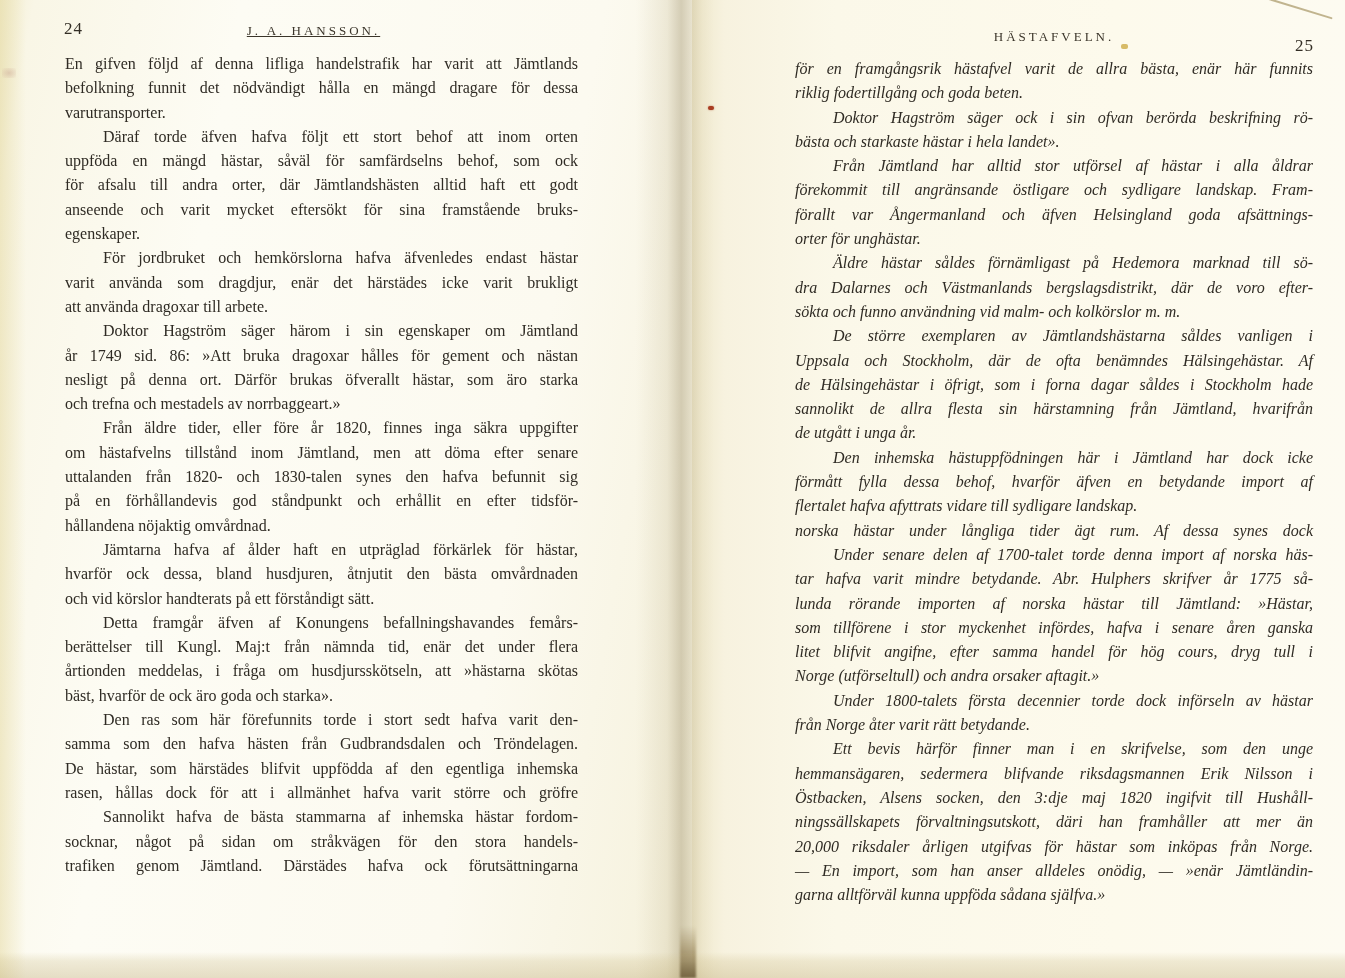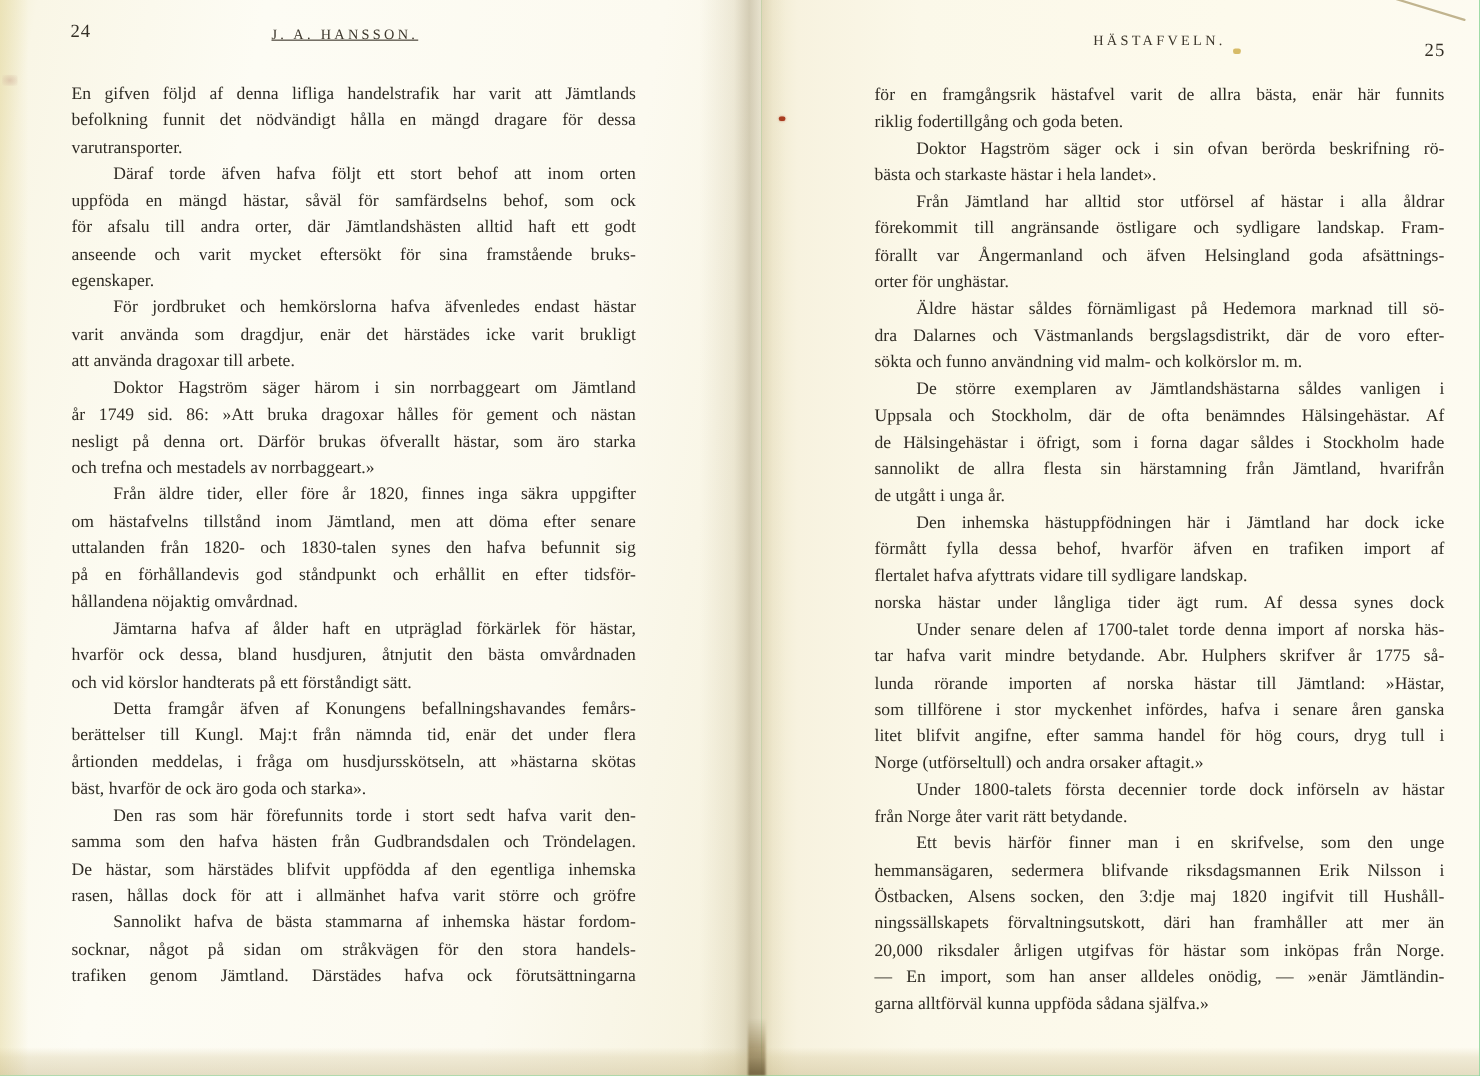--- a/index.html
+++ b/index.html
@@ -1,21 +1,21 @@
 <!DOCTYPE html>
 <html><head>
 <meta charset="utf-8">
 <style>
   html, body { margin: 0; padding: 0; background: #e9e4d2; }
   #scan {
     position: relative;
     width: 1345px;
     height: 978px;
     overflow: hidden;
-    background: #22c55e;
+    background: #fdba74;
     font-family: "Liberation Serif", "DejaVu Serif", serif;
     color: #2f2b24;
   }
   
   .page-surface { position: absolute; top: 0; height: 978px; }
   #left-paper {
     left: 0; width: 692px;
     background: linear-gradient(100deg, #f3eed2 0%, #f9f6e6 4%, #fdfcf4 28%, #fcfaf0 70%, #f6f2de 96%, #f1ecd4 100%);
   }
   #right-paper {
@@ -68,22 +68,22 @@
   .page-num { position: absolute; font-size: 17px; letter-spacing: 1px; color: #332e25; }
   .running-header {
     position: absolute; text-align: center;
     font-size: 13px; letter-spacing: 3px; color: #3b352a;
   }
   
   .page-body { position: absolute; font-size: 16px; line-height: 24.3px; }
   .line { text-align: justify; text-align-last: justify; }
   .line.para-end { text-align-last: left; }
   .line.indent { text-indent: 38px; }
-  #left-body  { left: 65px;  top: 52px; width: 513px; margin-top: 22px; }
-  #right-body { left: 795px; top: 75px; width: 518px; }
+  #left-body  { left: 65px;  top: 52px; width: 513px; }
+  #right-body { left: 795px; top: 57px; width: 518px; font-style: italic; }
   #left-page-number  { left: 64px;  top: 19px; }
   #left-running-header { left: 57px; width: 513px; top: 23px; text-decoration: underline; }
   #right-running-header { left: 795px; width: 518px; top: 29px; }
   #right-page-number { left: 1295px; top: 36px; }
 </style>
 </head>
 <body>
 
 <div id="scan">
   <div id="left-paper" class="page-surface"></div>
@@ -104,21 +104,21 @@
       <div class="line">befolkning funnit det nödvändigt hålla en mängd dragare för dessa</div>
       <div class="line para-end">varutransporter.</div>
       <div class="line indent">Däraf torde äfven hafva följt ett stort behof att inom orten</div>
       <div class="line">uppföda en mängd hästar, såväl för samfärdselns behof, som ock</div>
       <div class="line">för afsalu till andra orter, där Jämtlandshästen alltid haft ett godt</div>
       <div class="line">anseende och varit mycket eftersökt för sina framstående bruks-</div>
       <div class="line para-end">egenskaper.</div>
       <div class="line indent">För jordbruket och hemkörslorna hafva äfvenledes endast hästar</div>
       <div class="line">varit använda som dragdjur, enär det härstädes icke varit brukligt</div>
       <div class="line para-end">att använda dragoxar till arbete.</div>
-      <div class="line indent">Doktor Hagström säger härom i sin norrbaggeart om Jämtland</div>
+      <div class="line indent">Doktor Hagström säger härom i sin egenskaper om Jämtland</div>
       <div class="line">år 1749 sid. 86: »Att bruka dragoxar hålles för gement och nästan</div>
       <div class="line">nesligt på denna ort. Därför brukas öfverallt hästar, som äro starka</div>
       <div class="line para-end">och trefna och mestadels av norrbaggeart.»</div>
       <div class="line indent">Från äldre tider, eller före år 1820, finnes inga säkra uppgifter</div>
       <div class="line">om hästafvelns tillstånd inom Jämtland, men att döma efter senare</div>
       <div class="line">uttalanden från 1820- och 1830-talen synes den hafva befunnit sig</div>
       <div class="line">på en förhållandevis god ståndpunkt och erhållit en efter tidsför-</div>
       <div class="line para-end">hållandena nöjaktig omvårdnad.</div>
       <div class="line indent">Jämtarna hafva af ålder haft en utpräglad förkärlek för hästar,</div>
       <div class="line">hvarför ock dessa, bland husdjuren, åtnjutit den bästa omvårdnaden</div>
@@ -149,21 +149,21 @@
       <div class="line para-end">orter för unghästar.</div>
       <div class="line indent">Äldre hästar såldes förnämligast på Hedemora marknad till sö-</div>
       <div class="line">dra Dalarnes och Västmanlands bergslagsdistrikt, där de voro efter-</div>
       <div class="line para-end">sökta och funno användning vid malm- och kolkörslor m. m.</div>
       <div class="line indent">De större exemplaren av Jämtlandshästarna såldes vanligen i</div>
       <div class="line">Uppsala och Stockholm, där de ofta benämndes Hälsingehästar. Af</div>
       <div class="line">de Hälsingehästar i öfrigt, som i forna dagar såldes i Stockholm hade</div>
       <div class="line">sannolikt de allra flesta sin härstamning från Jämtland, hvarifrån</div>
       <div class="line para-end">de utgått i unga år.</div>
       <div class="line indent">Den inhemska hästuppfödningen här i Jämtland har dock icke</div>
-      <div class="line">förmått fylla dessa behof, hvarför äfven en trafiken import af</div>
+      <div class="line">förmått fylla dessa behof, hvarför äfven en betydande import af</div>
       <div class="line para-end">flertalet hafva afyttrats vidare till sydligare landskap.</div>
       <div class="line">norska hästar under långliga tider ägt rum. Af dessa synes dock</div>
       <div class="line indent">Under senare delen af 1700-talet torde denna import af norska häs-</div>
       <div class="line">tar hafva varit mindre betydande. Abr. Hulphers skrifver år 1775 så-</div>
       <div class="line">lunda rörande importen af norska hästar till Jämtland: »Hästar,</div>
       <div class="line">som tillförene i stor myckenhet infördes, hafva i senare åren ganska</div>
       <div class="line">litet blifvit angifne, efter samma handel för hög cours, dryg tull i</div>
       <div class="line para-end">Norge (utförseltull) och andra orsaker aftagit.»</div>
       <div class="line indent">Under 1800-talets första decennier torde dock införseln av hästar</div>
       <div class="line para-end">från Norge åter varit rätt betydande.</div>

